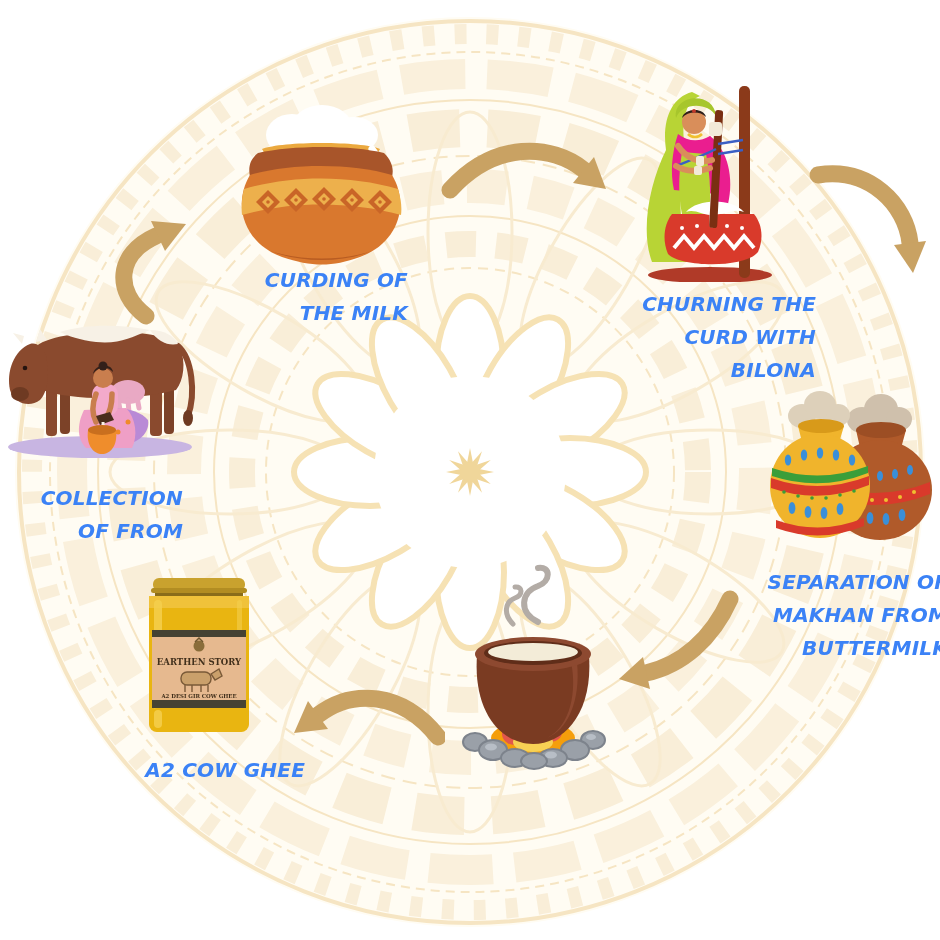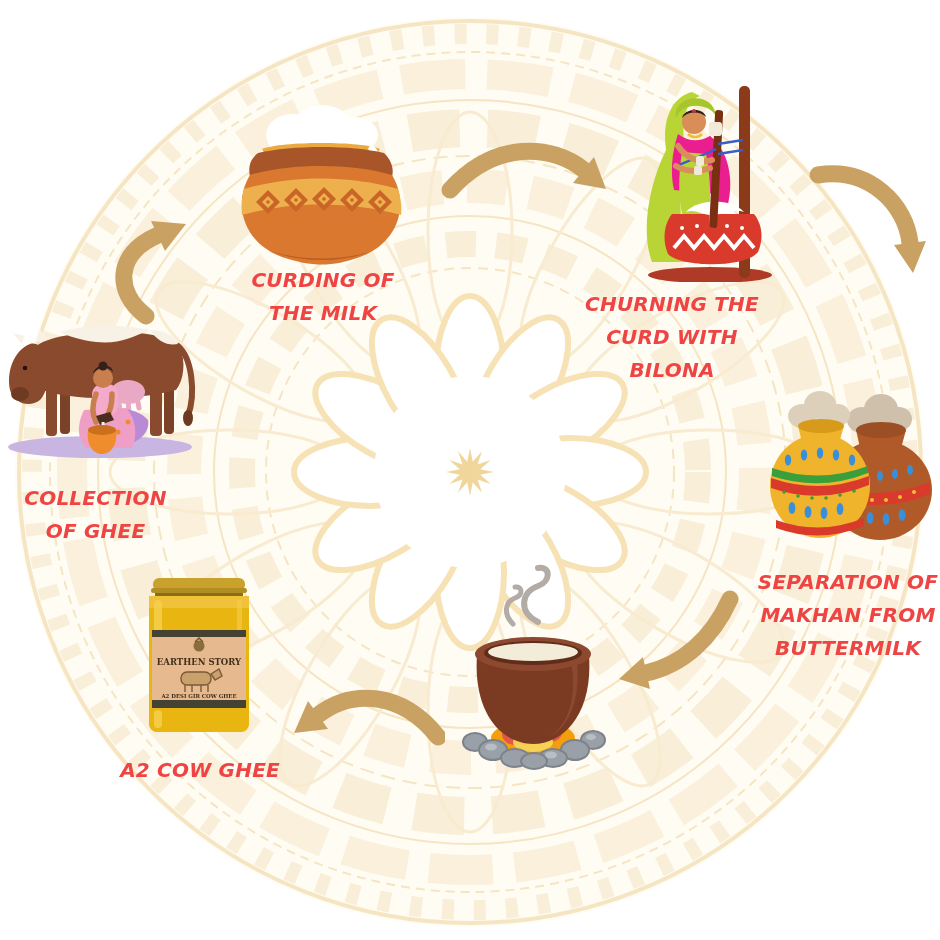--- a/index.html
+++ b/index.html
@@ -1,21 +1,21 @@
 <!DOCTYPE html>
 <html><head>
 <meta charset="utf-8">
 <style>
   html,body{margin:0;padding:0;background:#ffffff;}
   .canvas{position:relative;width:940px;height:940px;overflow:hidden;
           font-family:"DejaVu Sans",sans-serif;}
   .mandala{position:absolute;left:0;top:0;z-index:0;}
   .step-illus{position:absolute;z-index:2;}
   .arrow{position:absolute;z-index:1;}
-  .step-label{position:absolute;z-index:2;color:#ef4444;text-align:center;
+  .step-label{position:absolute;z-index:2;color:#3b82f6;text-align:right;
               font:italic 700 20px/1.66 "DejaVu Sans",sans-serif;letter-spacing:.2px;}
   .jar-text{font-family:"DejaVu Serif",serif;}
 </style>
 </head>
 <body>
 
 <div class="canvas">
 
   <svg class="mandala" width="940" height="940" viewBox="0 0 940 940">
     <circle cx="470" cy="472" r="455" fill="#fffcf3"></circle>
@@ -134,21 +134,21 @@
     <circle cx="103" cy="80" r="10" fill="#c97e4e"></circle>
     <path d="M93,76 C94,66 112,64 113,74 C108,68 98,68 93,76 Z" fill="#33201a"></path>
     <circle cx="103" cy="68" r="4.5" fill="#33201a"></circle>
     <path d="M96,96 C92,106 92,116 96,124" stroke="#c97e4e" stroke-width="5.5" fill="none" stroke-linecap="round"></path>
     <path d="M112,96 C112,106 110,114 106,120" stroke="#c97e4e" stroke-width="5.5" fill="none" stroke-linecap="round"></path>
     <path d="M96,118 l14,-4 4,8 -14,5 Z" fill="#4a2d1c"></path>
     <path d="M103,124 l1,16" stroke="#f7f1e6" stroke-width="3"></path>
     <path d="M88,132 C86,148 94,156 102,156 C110,156 118,148 116,132 Z" fill="#ef8d2c"></path>
     <ellipse cx="102" cy="132" rx="14" ry="5" fill="#c96f1e"></ellipse>
   </svg>
-  <div class="step-label" style="left:8px;top:482px;width:175px">COLLECTION OF GHEE</div>
+  <div class="step-label" style="left:8px;top:482px;width:175px">COLLECTION OF FROM</div>
 
   <svg class="step-illus" style="left:222px;top:103px" width="195" height="165" viewBox="0 0 195 165">
     <g fill="#ffffff">
       <ellipse cx="70" cy="32" rx="26" ry="21"></ellipse>
       <ellipse cx="100" cy="24" rx="30" ry="22"></ellipse>
       <ellipse cx="132" cy="32" rx="24" ry="18"></ellipse>
       <ellipse cx="86" cy="42" rx="30" ry="18"></ellipse>
       <ellipse cx="118" cy="42" rx="26" ry="16"></ellipse>
     </g>
     <path d="M40,46 C60,38 140,38 158,46 L150,60 C120,52 80,52 48,60 Z" fill="#eba93f"></path>
@@ -205,21 +205,21 @@
         <circle cx="130" cy="146" r="2"></circle>
     </g>
     <rect x="100" y="28" width="8" height="118" rx="3" fill="#7a2f12" transform="rotate(3 104 90)"></rect>
     <rect x="97" y="40" width="13" height="14" rx="3" fill="#f2ead8"></rect>
     <path d="M106,62 L131,58 M106,72 L131,68 M104,67 C90,74 74,80 64,84" stroke="#3a5fc4" stroke-width="2.5" fill="none"></path>
     <path d="M66,64 C74,76 88,82 100,78" stroke="#d98e5a" stroke-width="6" fill="none" stroke-linecap="round"></path>
     <path d="M64,84 C74,90 88,90 98,86" stroke="#d98e5a" stroke-width="6" fill="none" stroke-linecap="round"></path>
     <rect x="84" y="74" width="8" height="10" rx="2" fill="#f2ead8"></rect>
     <rect x="82" y="84" width="8" height="9" rx="2" fill="#f2ead8"></rect>
   </svg>
-  <div class="step-label" style="left:582px;top:288px;width:180px">CHURNING THE CURD WITH BILONA</div>
+  <div class="step-label" style="left:636px;top:288px;width:180px">CHURNING THE CURD WITH BILONA</div>
 
   <svg class="step-illus" style="left:762px;top:388px" width="175" height="160" viewBox="0 0 175 160">
 
     <g fill="#cfc0ac">
       <ellipse cx="100" cy="32" rx="15" ry="13"></ellipse>
       <ellipse cx="119" cy="21" rx="17" ry="15"></ellipse>
       <ellipse cx="137" cy="31" rx="13" ry="12"></ellipse>
       <ellipse cx="128" cy="41" rx="11" ry="9"></ellipse>
       <ellipse cx="107" cy="43" rx="10" ry="8"></ellipse>
     </g>

